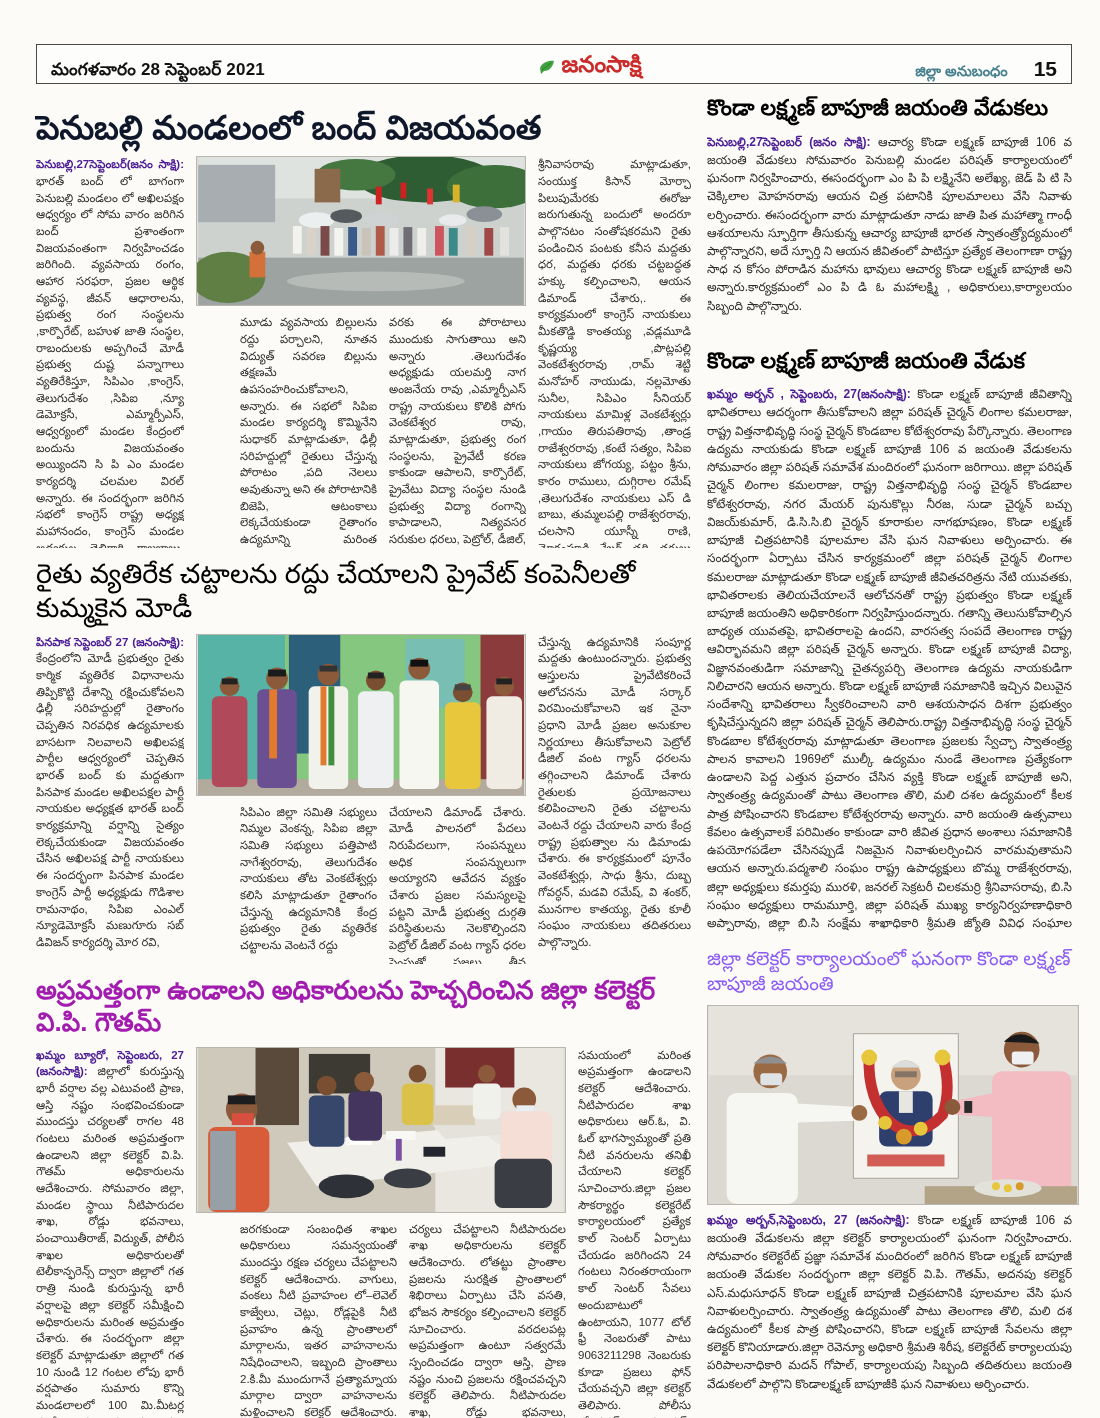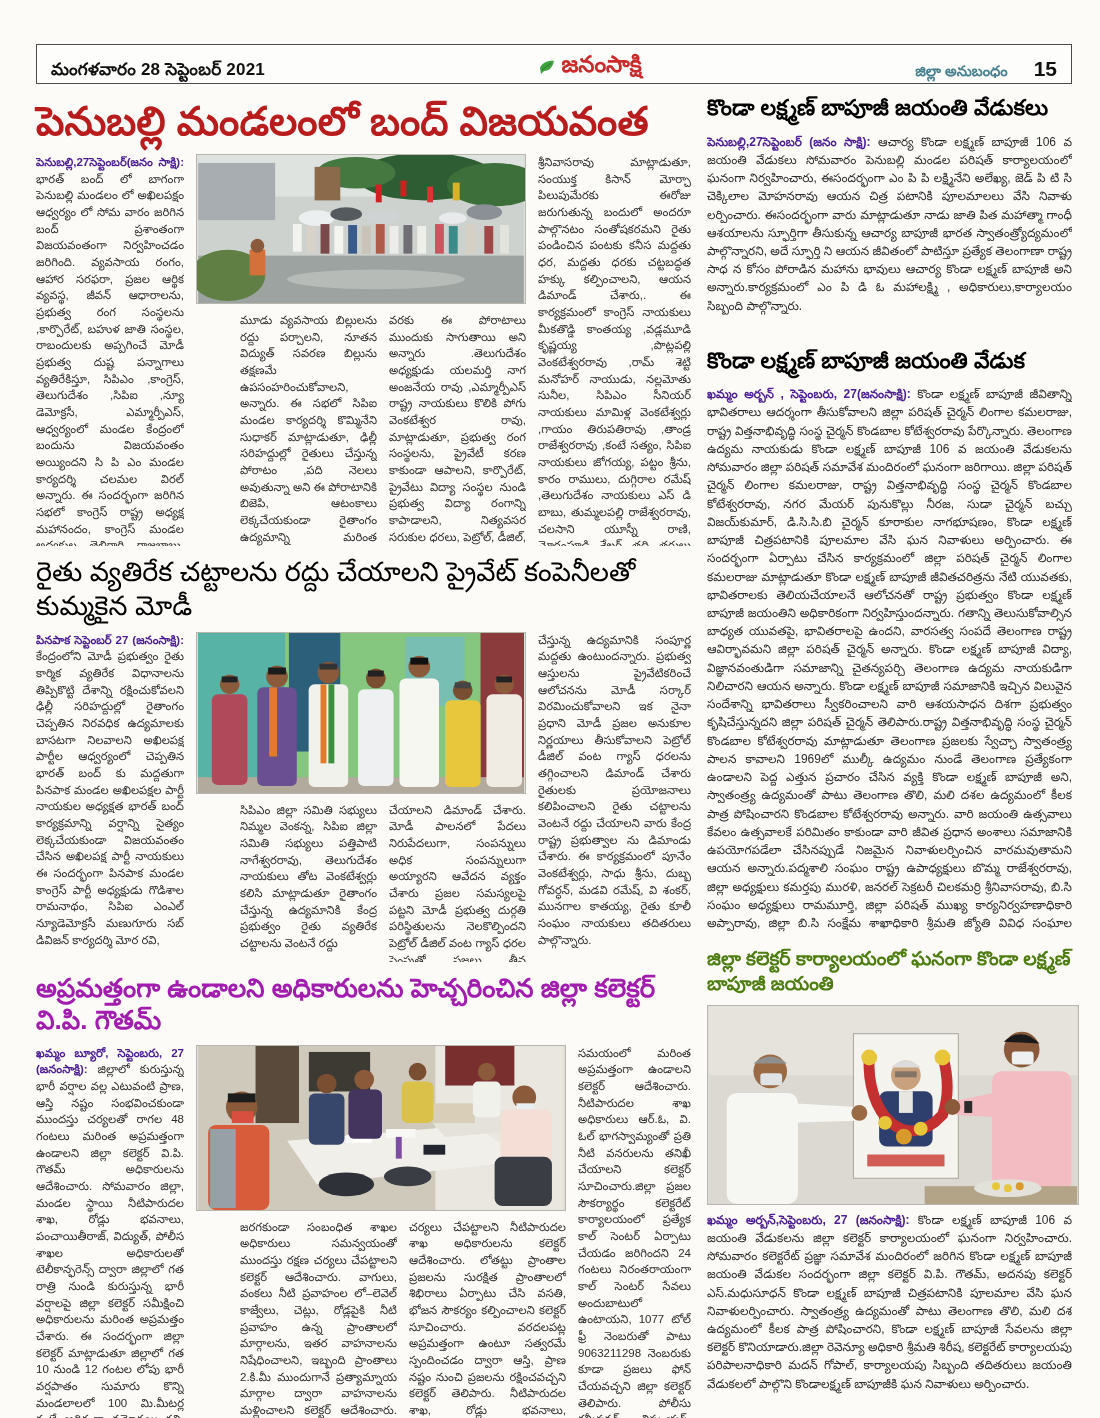--- a/index.html
+++ b/index.html
@@ -20,25 +20,25 @@
   .m-logo { display:flex; align-items:center; gap:5px; font-weight:bold; font-size:23px; color:#cc2b2b; }
   .m-right { display:flex; align-items:baseline; gap:26px; }
   .m-section { font-size:14.5px; color:#47808e; font-weight:bold; }
   .m-page { font-size:21px; font-weight:bold; color:#111; }
 
   
   .content { display:flex; gap:16px; margin-top:8px; }
   .left-sec { width:655px; flex:none; }
   .right-sec { flex:1; min-width:0; }
 
-  .hl-a { font-size:40px; font-weight:bold; color:#b91c1c; line-height:1.25; margin:4px 0 8px; }
+  .hl-a { font-size:33px; font-weight:bold; color:#0f172a; line-height:1.25; margin:15px 0 8px; }
   .hl-b { font-size:27px; font-weight:normal; color:#000; line-height:1.25; margin:10px 0 8px; }
   .hl-c { font-size:26px; font-weight:bold; color:#a21caf; line-height:1.25; margin:10px 0 8px; }
   .hl-r { font-size:22px; font-weight:bold; color:#000; line-height:1.3; margin:2px 0 10px; }
-  .hl-blue { font-size:19px; font-weight:bold; color:#4d7c0f; line-height:1.3; margin:14px 0 8px; }
+  .hl-blue { font-size:19px; font-weight:normal; color:#8b5cf6; line-height:1.3; margin:14px 0 8px; }
 
   .a-body { display:flex; gap:12px; overflow:hidden; }
   .a-body.h-a { height:392px; }
   .a-body.h-b { height:330px; }
   .a-body.h-c { height:486px; }
   .colp { font-size:11.5px; line-height:1.45; text-align:justify; color:#2c2c2c; overflow:hidden; }
   .w148 { width:148px; flex:none; }
   .mid { flex:none; display:flex; flex-direction:column; gap:8px; }
   .w330 { width:330px; }
   .w370 { width:370px; }

